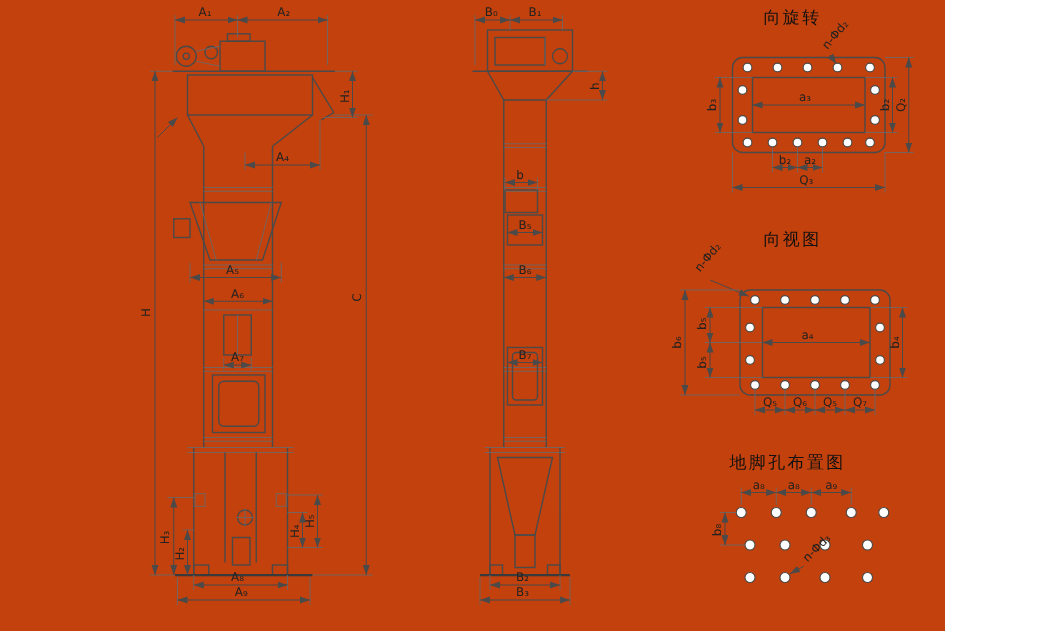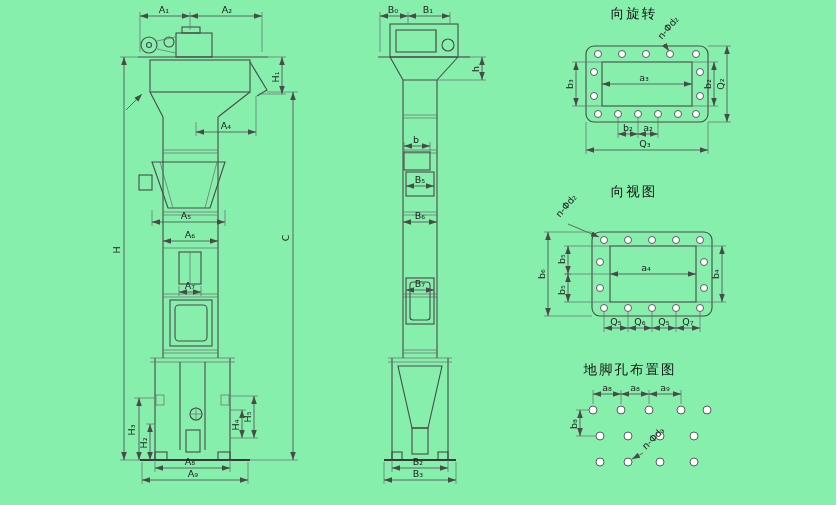--- a/index.html
+++ b/index.html
@@ -1,16 +1,16 @@
 <!DOCTYPE html>
 <html><head>
 <meta charset="utf-8">
 <style>
   html,body{margin:0;padding:0;background:#ffffff;}
-  .canvas{position:relative;width:836px;height:505px;background:#86efac;overflow:hidden;
+  .canvas{position:relative;width:756px;height:505px;background:#c2410c;overflow:hidden;
           font-family:"DejaVu Sans",sans-serif;text-align:center;}
   svg{display:block;}
   svg text{fill:#222;font-family:"DejaVu Sans",sans-serif;font-size:9.5px;}
   svg text.vtitle{font-size:13.5px;fill:#111;letter-spacing:2px;}
   .outline{stroke:#4a4a4a;stroke-width:1.1;fill:none;}
   .thin{stroke:#6a6a6a;stroke-width:0.7;fill:none;}
   .dim{stroke:#4a4a4a;stroke-width:0.8;fill:none;}
   .hole{stroke:#4a4a4a;stroke-width:0.9;fill:#ffffff;}
   .thick{stroke:#3a3a3a;stroke-width:1.8;fill:none;}
 </style>

